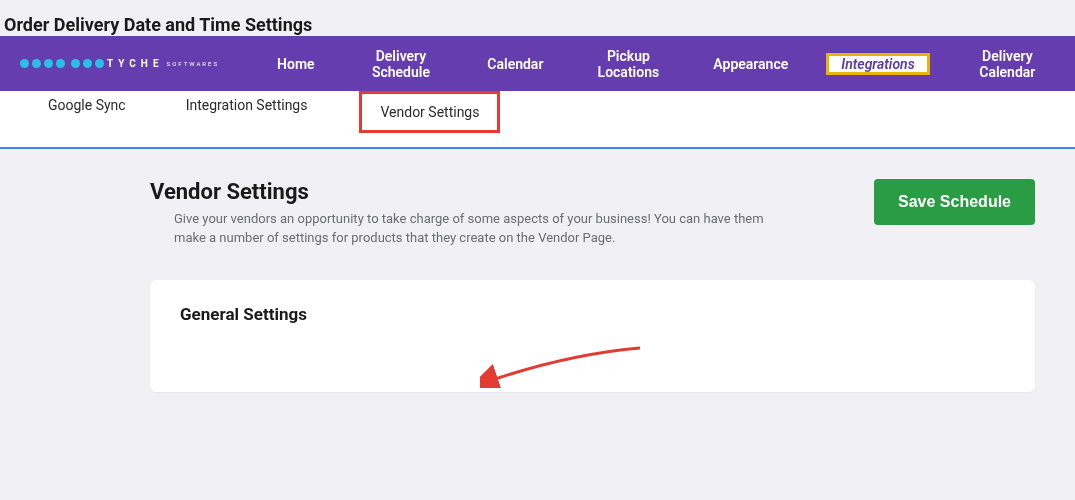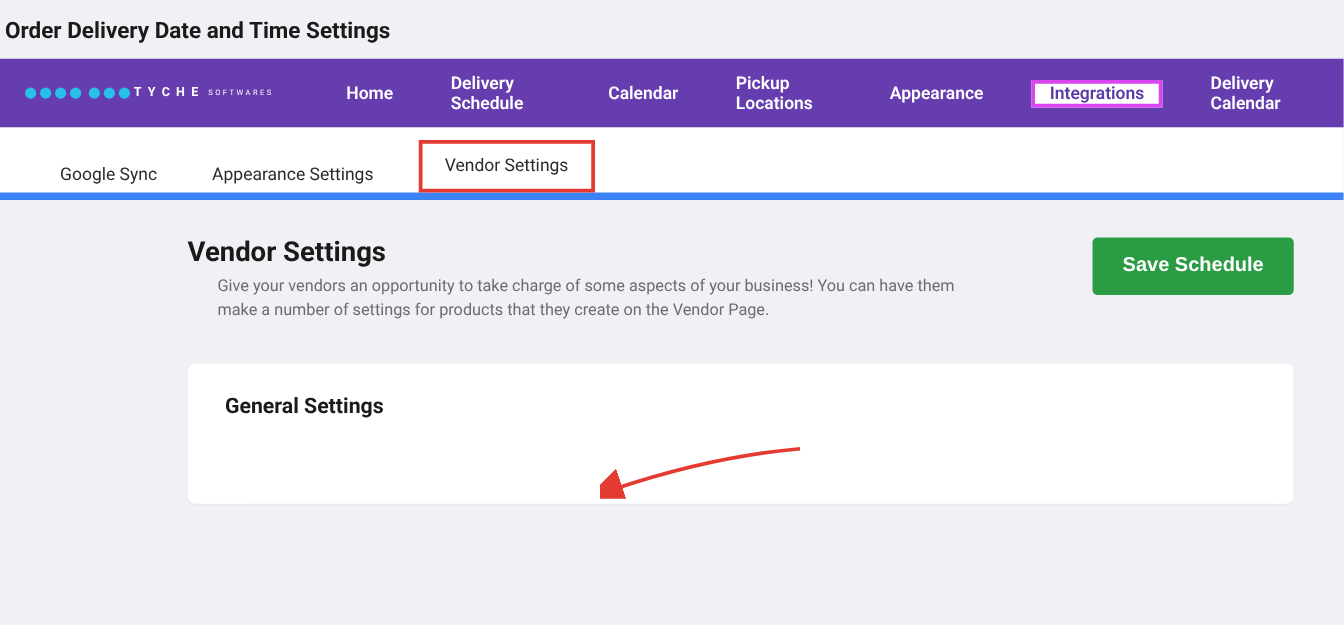--- a/index.html
+++ b/index.html
@@ -7,21 +7,21 @@
     font-family: -apple-system, BlinkMacSystemFont, "Segoe UI", Roboto, Arial, sans-serif;
     background: #f1f1f5;
     width: 1075px;
     height: 500px;
     overflow: hidden;
     color: #1a1a1a;
   }
   .page-title {
     font-size: 18px;
     font-weight: 700;
-    padding: 14px 0 12px 4px;
+    padding: 14px 0 1px 4px;
   }
   .main-nav {
     display: flex;
     align-items: center;
     height: 55px;
     background: #653DAF;
     padding: 0 20px;
     gap: 30px;
   }
   .brand {
@@ -52,35 +52,37 @@
     font-size: 6px;
     letter-spacing: 2px;
     line-height: 1;
   }
   .nav-item {
     color: #fff;
     font-weight: 600;
     font-size: 14px;
     cursor: pointer;
     padding: 6px 8px;
+    text-align: center;
   }
   .nav-item.active {
     background: #fff;
     color: #5b3aa6;
-    border: 3px solid #d946ef;
+    border: 3px solid #eab308;
     padding: 0 12px;
+    font-style: italic;
   }
   .sub-tabs {
     display: flex;
-    align-items: flex-end;
-    gap: 28px;
+    align-items: flex-start;
+    gap: 44px;
     padding: 0 40px;
     height: 58px;
     background: #fff;
-    border-bottom: 6px solid #3b82f6;
+    border-bottom: 2px solid #3b82f6;
   }
   .sub-tab {
     font-size: 14px;
     color: #2b2b2b;
     cursor: pointer;
     padding: 6px 8px;
   }
   .sub-tab.active {
     border: 3px solid #e33b32;
     padding: 10px 18px;
@@ -196,21 +198,21 @@
   <div class="nav-item">Delivery Schedule</div>
   <div class="nav-item">Calendar</div>
   <div class="nav-item">Pickup Locations</div>
   <div class="nav-item">Appearance</div>
   <div class="nav-item active">Integrations</div>
   <div class="nav-item">Delivery Calendar</div>
 </div>
 
 <div class="sub-tabs">
   <div class="sub-tab">Google Sync</div>
-  <div class="sub-tab">Appearance Settings</div>
+  <div class="sub-tab">Integration Settings</div>
   <div class="sub-tab active">Vendor Settings</div>
 </div>
 
 <div class="content">
   <div class="section-head">
     <div>
       <div class="section-title">Vendor Settings</div>
       <div class="section-desc">Give your vendors an opportunity to take charge of some aspects of your business! You can have them make a number of settings for products that they create on the Vendor Page.</div>
     </div>
     <button class="save-btn">Save Schedule</button>

